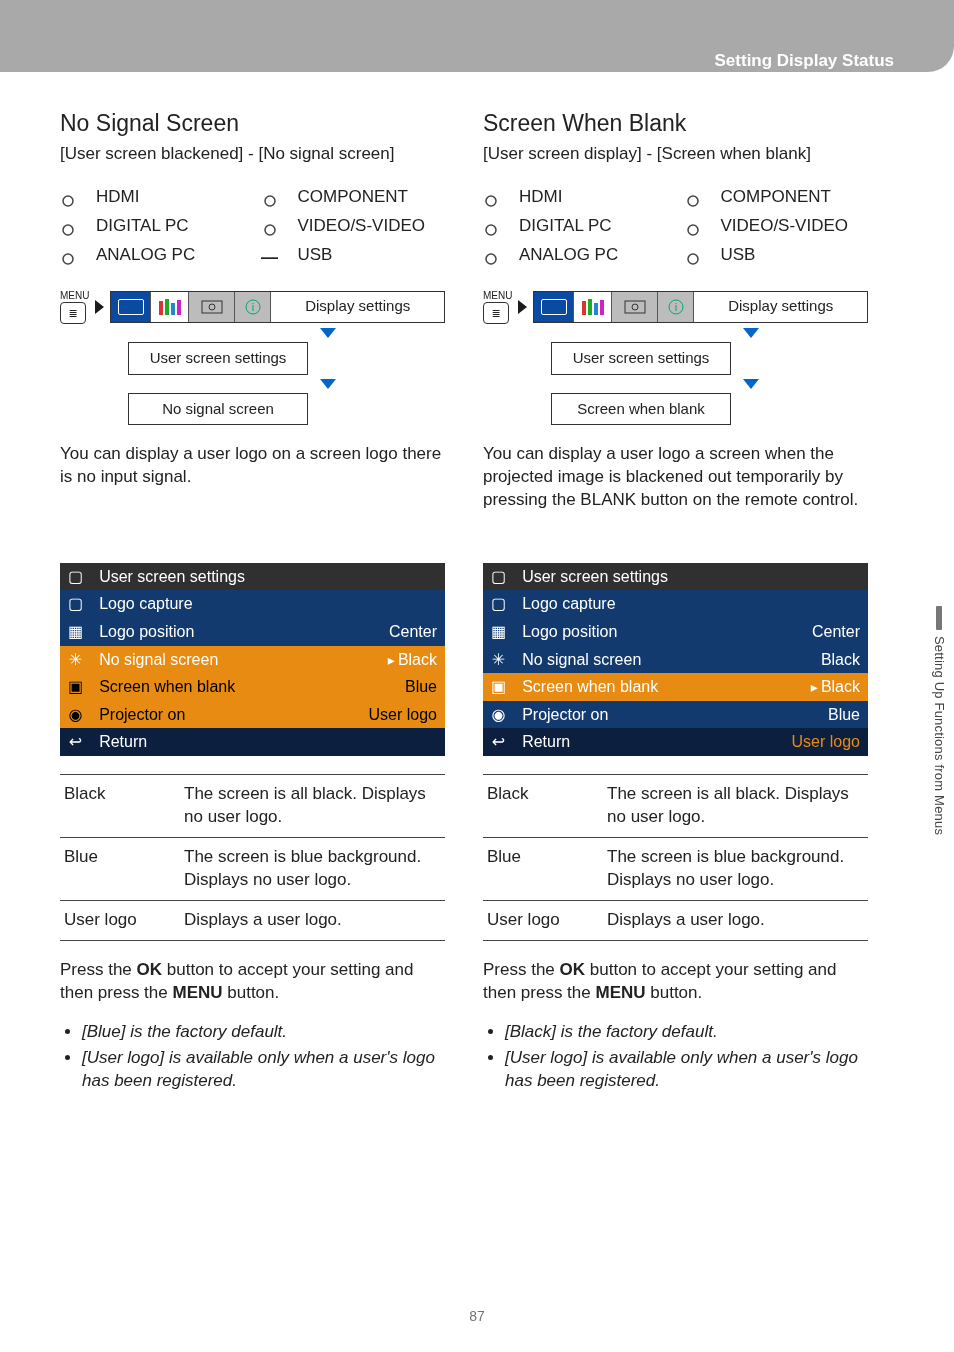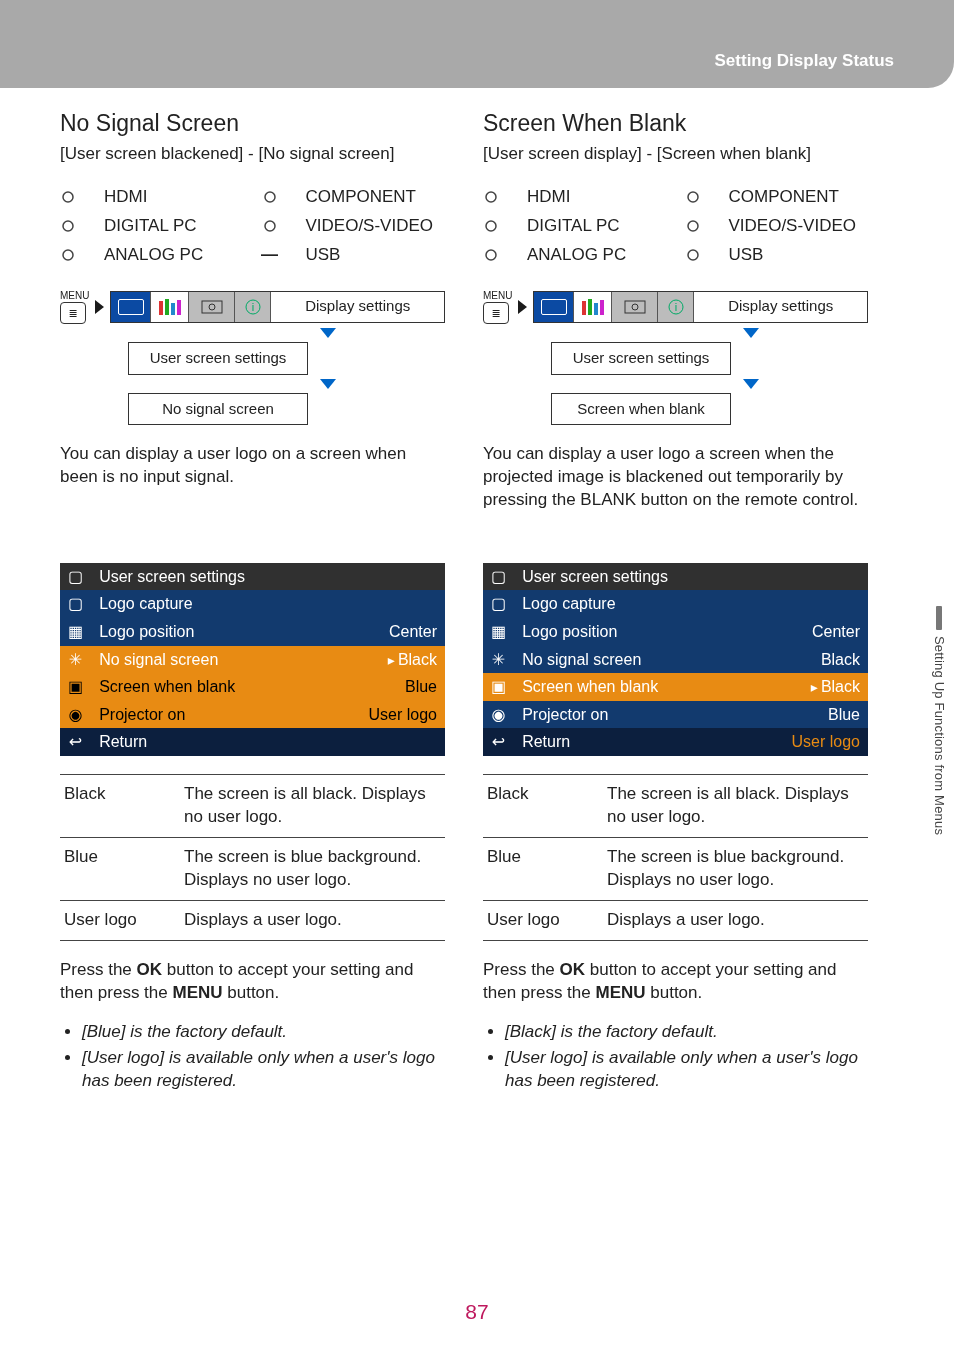--- a/index.html
+++ b/index.html
@@ -10,21 +10,21 @@
     background: #fff;
     font-family: "Helvetica Neue", Helvetica, Arial, sans-serif;
     color: #222;
     font-size: 17px;
     line-height: 1.35;
     position: relative;
   }
   .header {
     position: absolute;
     left: 0; top: 0; right: 0;
-    height: 88px;
+    height: 72px;
     background: #a9a9a9;
     border-radius: 0 0 26px 0;
   }
   .header-inner {
     position: absolute;
     right: 60px;
     top: 50px;
     color: #fff;
     font-size: 17px;
     font-weight: 600;
@@ -52,22 +52,22 @@
   .inputs {
     display: flex;
     gap: 18px;
     margin-bottom: 16px;
   }
   .inputs-col {
     flex: 1;
   }
   .input-row {
     display: flex;
-    align-items: center;
-    gap: 28px;
+    align-items: flex-end;
+    gap: 20px;
     margin: 6px 0;
     font-size: 17px;
   }
   .circle-icon, .dash-icon {
     width: 16px; height: 16px;
     display: inline-flex; align-items: center; justify-content: center;
   }
   .circle-icon svg circle { fill: none; stroke: #444; stroke-width: 1.5; }
   .dash-icon { font-weight: 600; color: #222; }
 
@@ -182,22 +182,22 @@
     gap:6px;
   }
   .side-mark {
     width: 6px; height: 24px; background:#777; border-radius:1px;
   }
   .page-num {
     position: absolute;
     bottom: 26px;
     left: 0; right: 0;
     text-align: center;
-    color: #be185d;
-    font-size: 21px;
+    color: #737373;
+    font-size: 14px;
   }
   .bars-ic{display:flex;gap:2px;height:16px;align-items:flex-end}
   .bars-ic span{width:4px;}
   .b1{height:14px;background:#d33;}
   .b2{height:16px;background:#2a2;}
   .b3{height:12px;background:#28c;}
   .b4{height:15px;background:#c2c;}
 </style>
 </head>
 <body>
@@ -298,21 +298,21 @@
       <div class="path-conn">
           <div class="tri-down"></div>
         </div>
       <div class="pathbox">User screen settings</div>
       <div class="path-conn">
           <div class="tri-down"></div>
         </div>
       <div class="pathbox">No signal screen</div>
     </div>
 
-    <div class="body-text tall">You can display a user logo on a screen when been is no input signal.</div>
+    <div class="body-text tall">You can display a user logo on a screen logo there is no input signal.</div>
 
     <table class="osd">
       <tbody>
           <tr class="hdr">
             <td class="icon-cell">▢</td>
             <td colspan="2">User screen settings</td>
           </tr>
       <tr class="row-dark">
             <td class="icon-cell">▢</td>
             <td>Logo capture</td>

